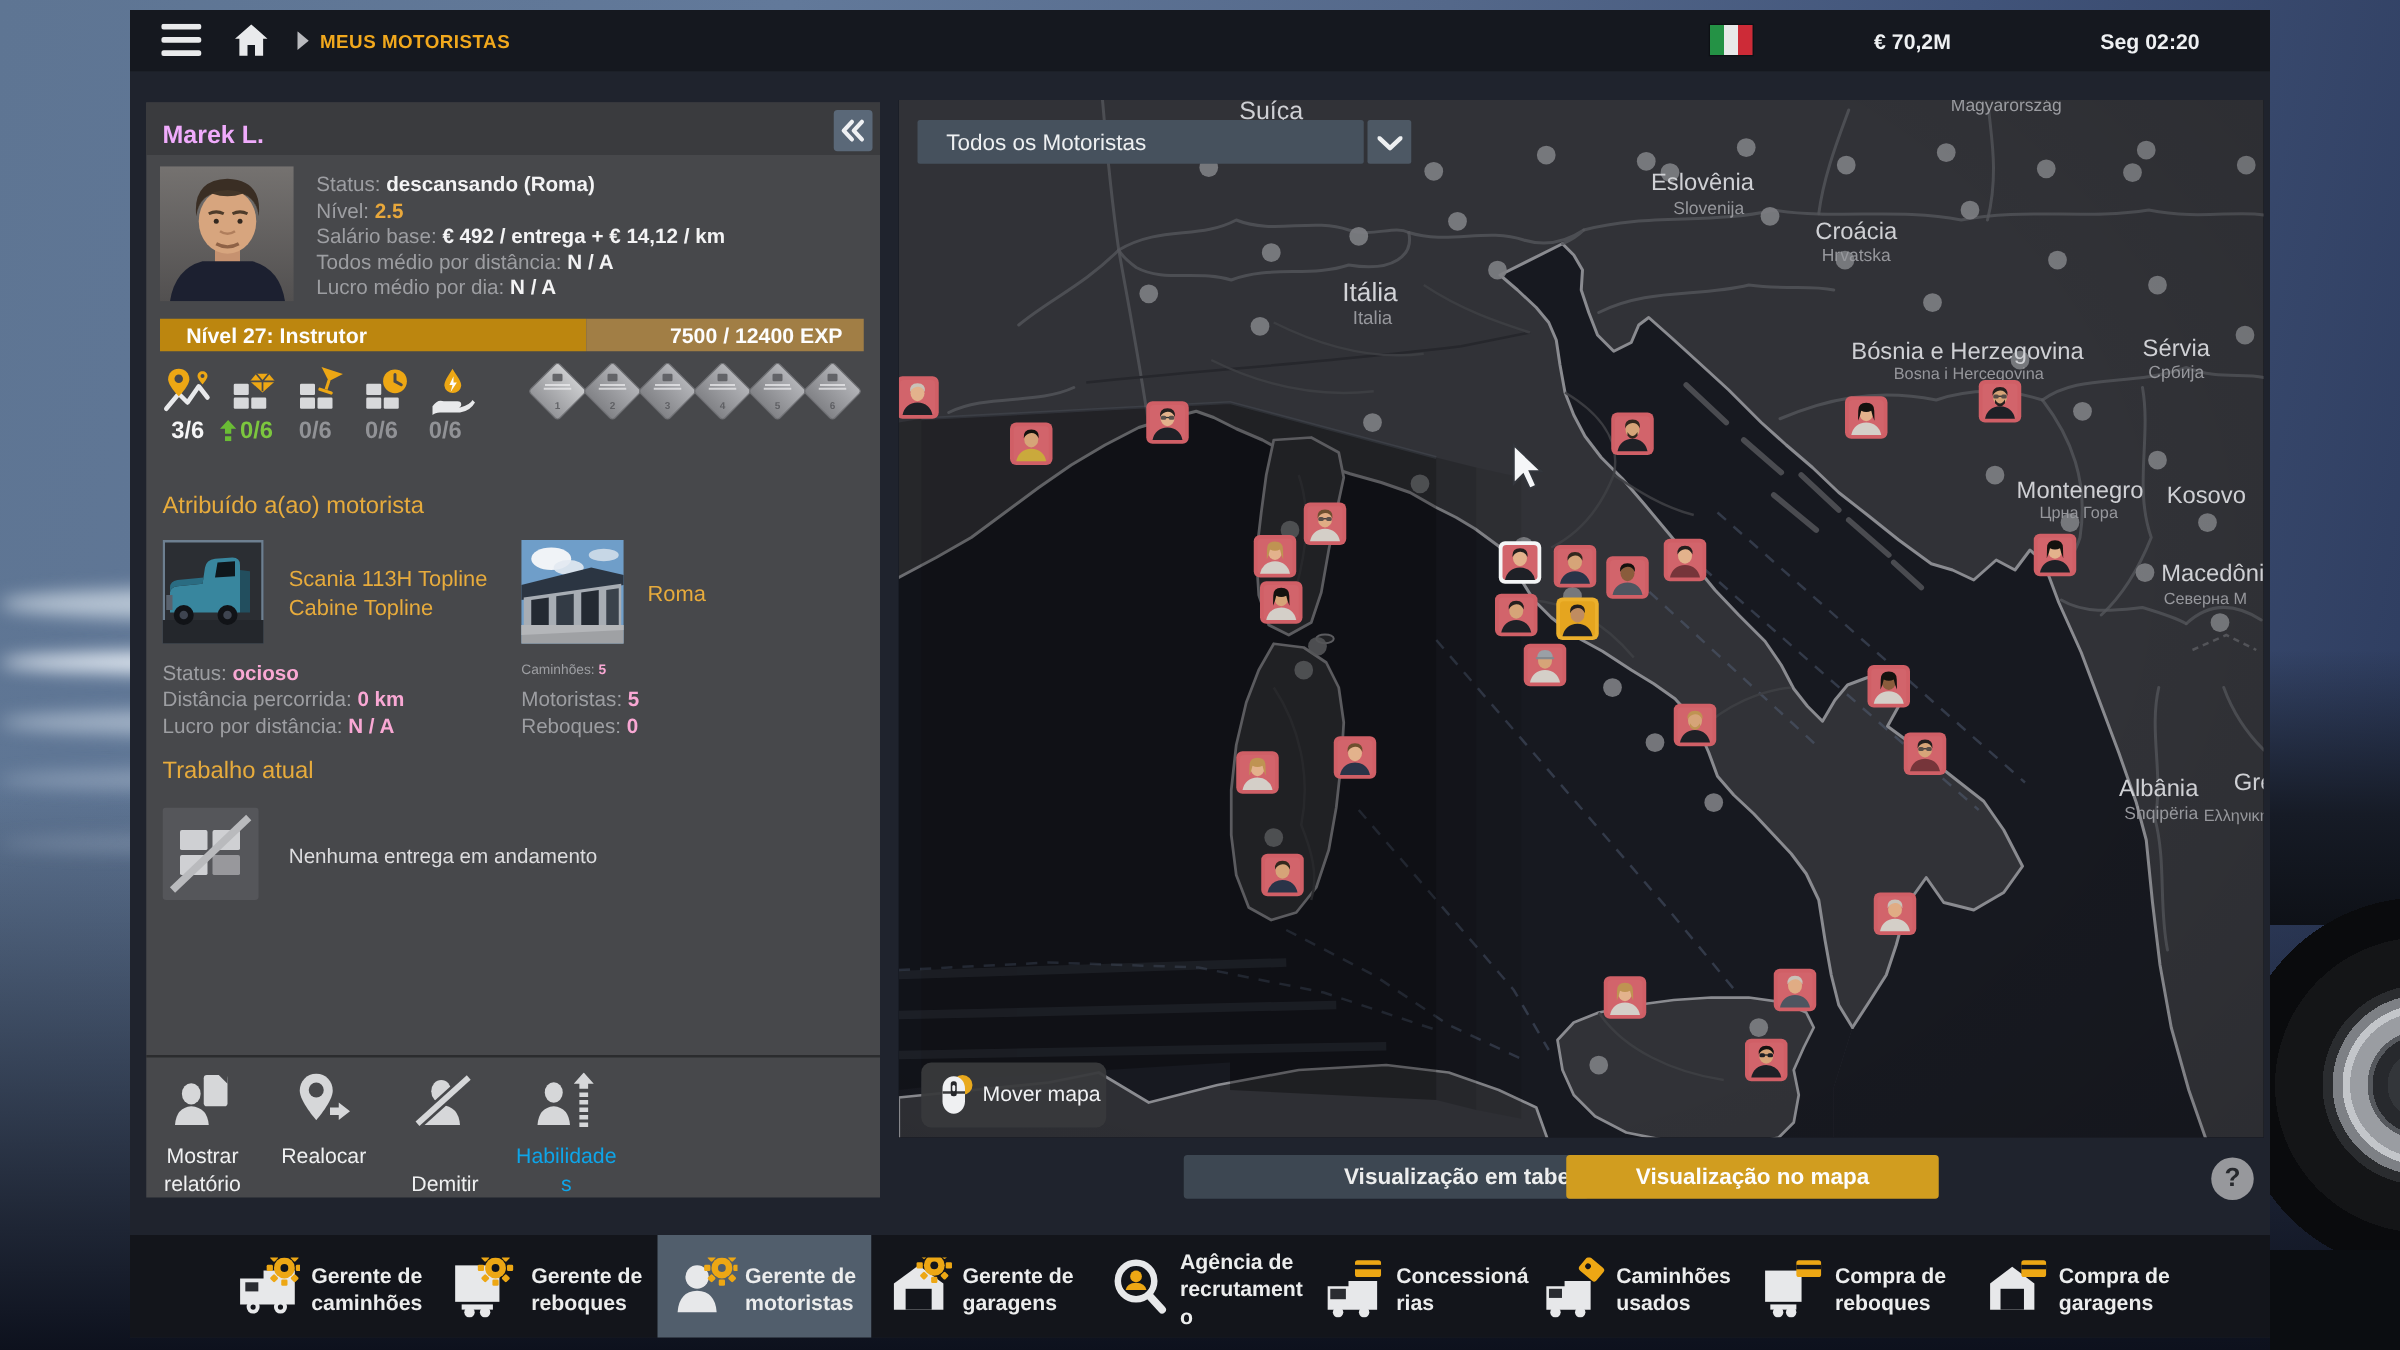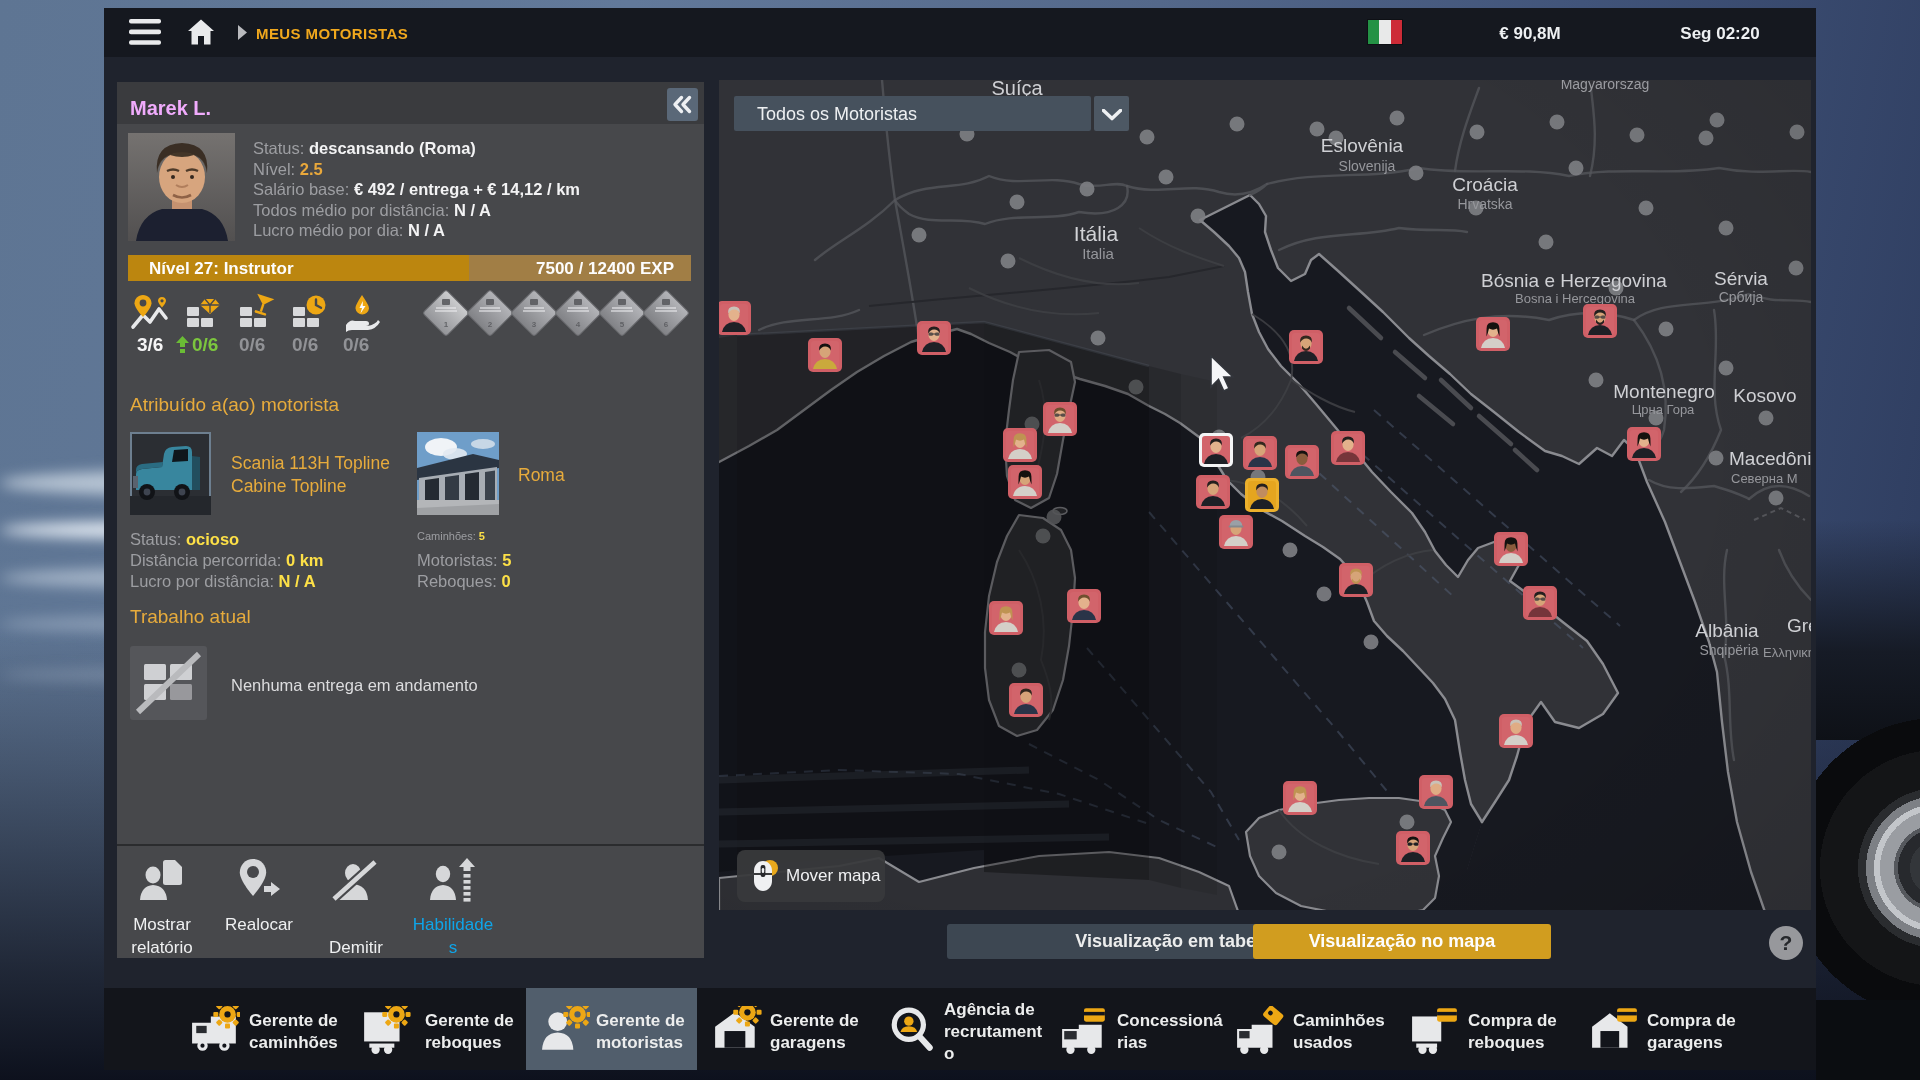--- a/index.html
+++ b/index.html
@@ -10,21 +10,21 @@
 #wheel{position:absolute;left:1788px;top:718px;width:300px;height:300px;background:
  radial-gradient(circle at 150px 150px,#33363a 0 28px,#27292d 28px 40px,#55585d 40px 44px,#9a9da2 44px 58px,#c3c6ca 58px 64px,#7d8085 64px 72px,#2a2c2f 72px 80px,#141517 80px 118px,#0a0b0d 118px 150px,rgba(10,11,13,0) 150px)}
 #wheelbot{position:absolute;left:1816px;top:1000px;width:104px;height:80px;background:#0b0d11}
 #win{position:absolute;left:104px;top:8px;width:1712px;height:1062px;background:#1f232d}
 #topbar{position:absolute;left:104px;top:8px;width:1712px;height:49px;background:#15181f}
 #panel{position:absolute;left:117px;top:82px;width:587px;height:876px;background:#47484b}
 #phead{position:absolute;left:117px;top:82px;width:587px;height:42px;background:#3a3b3e}
 #map{position:absolute;left:719px;top:80px;width:1092px;height:830px;overflow:hidden;background:#13151b}
 #navbar{position:absolute;left:104px;top:988px;width:1712px;height:82px;background:#13151b}
 .ttl{color:#e7ab3c;font-weight:normal}
-.lbl{color:#9d9ea2}.val{color:#fde047;font-weight:bold}
+.lbl{color:#9d9ea2}.val{color:#f9a8d4;font-weight:bold}
 .nav-txt{position:absolute;color:#eceded;font-size:17px;line-height:22px;font-weight:bold}
 </style></head><body>
 <div id="scene"></div>
 <div class="streak" style="top:468px;width:560px;height:30px;background:rgba(205,216,228,0.8)"></div>
 <div class="streak" style="top:520px;width:430px;height:20px;background:rgba(228,235,243,0.95)"></div>
 <div class="streak" style="top:565px;width:660px;height:26px;background:rgba(198,210,224,0.65)"></div>
 <div class="streak" style="top:615px;width:420px;height:18px;background:rgba(178,192,209,0.5)"></div>
 <div class="streak" style="top:668px;width:320px;height:14px;background:rgba(160,175,195,0.4)"></div>
 <div id="hull"></div>
 <div id="wheel"></div>
@@ -40,21 +40,21 @@
     </g>
   </svg>
 <svg class="abs" style="left:187px;top:18px" width="28" height="28" viewBox="0 0 28 28">
     <path d="M14,1.5 L27,13 23.5,13 23.5,26.5 17,26.5 17,18 11,18 11,26.5 4.5,26.5 4.5,13 1,13 Z" fill="#e9eaec"></path>
   </svg>
 <svg class="abs" style="left:237px;top:25px" width="11" height="15" viewBox="0 0 11 15">
     <path d="M1,0 L10,7.5 1,15 Z" fill="#b9babe"></path>
   </svg>
 <div class="abs" style="left:256px;top:25px;font-size:15px;font-weight:bold;letter-spacing:.4px;color:#f1a81d">MEUS MOTORISTAS</div>
 <div class="abs" style="left:1368px;top:20px;width:34px;height:24px;background:linear-gradient(90deg,#249245 0 33.3%,#e8e9e9 33.3% 66.6%,#cd2b37 66.6% 100%);box-shadow:0 0 0 1px #0e1015"></div>
-<div class="abs" style="left:1460px;top:24px;width:140px;text-align:center;font-size:17px;font-weight:bold;color:#eef0f2">€ 90,8M</div>
+<div class="abs" style="left:1460px;top:24px;width:140px;text-align:center;font-size:17px;font-weight:bold;color:#eef0f2">€ 70,2M</div>
 <div class="abs" style="left:1650px;top:24px;width:140px;text-align:center;font-size:17px;font-weight:bold;color:#eef0f2">Seg 02:20</div>
 
 <div id="panel"></div>
 <div id="phead"></div>
 <div class="abs" style="left:130px;top:97px;font-size:20px;font-weight:bold;color:#f0abfc">Marek L.</div>
 <div class="abs" style="left:667px;top:88px;width:31px;height:33px;background:#5a6878;border-radius:3px">
 <svg width="31" height="33" viewBox="0 0 31 33">
       <g fill="none" stroke="#eef0f3" stroke-width="3.4" stroke-linecap="round" stroke-linejoin="round">
         <path d="M14.5,9.5 L8,16.5 14.5,23.5"></path>
         <path d="M22.5,9.5 L16,16.5 22.5,23.5"></path>

